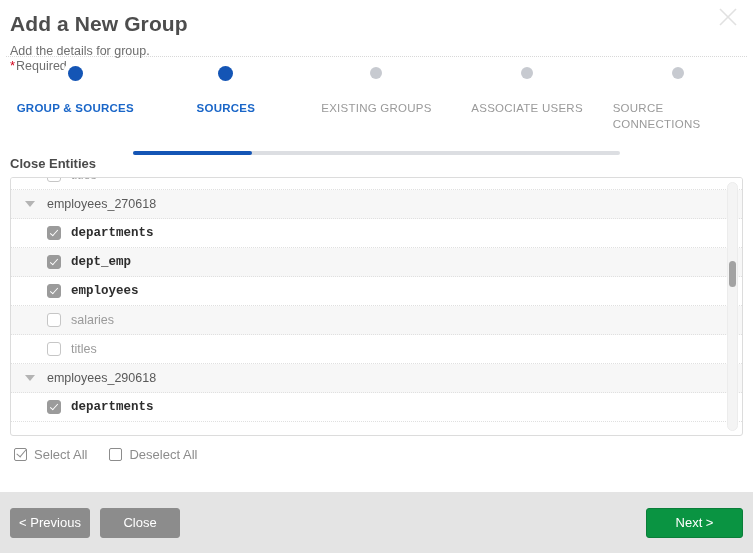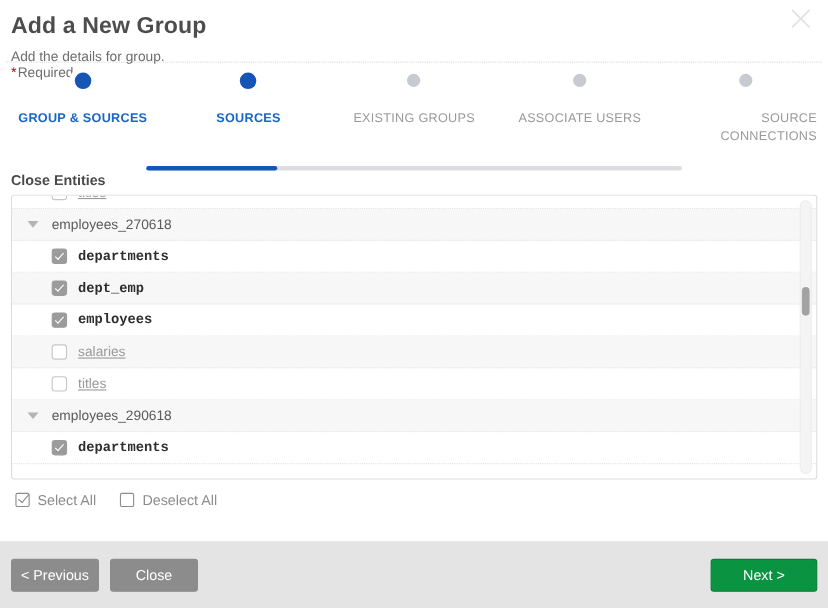--- a/index.html
+++ b/index.html
@@ -128,21 +128,21 @@
   .dot-inactive {
     width: 12px;
     height: 12px;
     border-radius: 50%;
     background: #c7cad0;
   }
   .step-label {
     margin-top: 12px;
     font-size: 11.5px;
     letter-spacing: 0.25px;
-    text-align: right;
+    text-align: left;
     line-height: 16px;
     max-width: 130px;
   }
   .step.active .step-label {
     color: #1a66c8;
     font-weight: bold;
   }
   .step.inactive .step-label {
     color: #9a9a9a;
     font-weight: 400;
@@ -222,21 +222,21 @@
     left: 4px;
     top: 1px;
     width: 3px;
     height: 7px;
     border: solid #ffffff;
     border-width: 0 1.6px 1.6px 0;
     transform: rotate(42deg);
   }
   .entity-name { font-size: 12.5px; }
   .entity-name.on { color: #2d2d2d; font-weight: bold; font-family: Liberation Mono, monospace; }
-  .entity-name.off { color: #9a9a9a; font-weight: 400; text-decoration: underline; }
+  .entity-name.off { color: #9a9a9a; font-weight: 400; }
 
   
   .sb-track {
     position: absolute;
     top: 4px;
     bottom: 4px;
     right: 4px;
     width: 11px;
     background: #f4f4f4;
     border: 1px solid #ececec;

